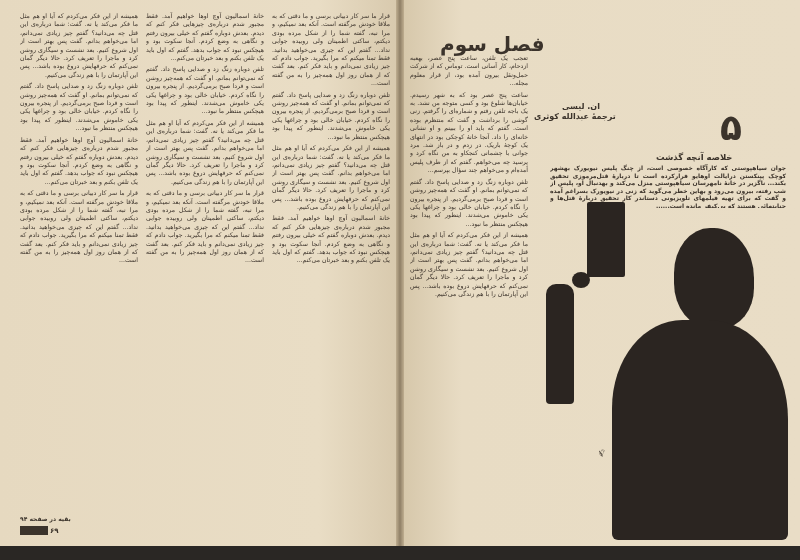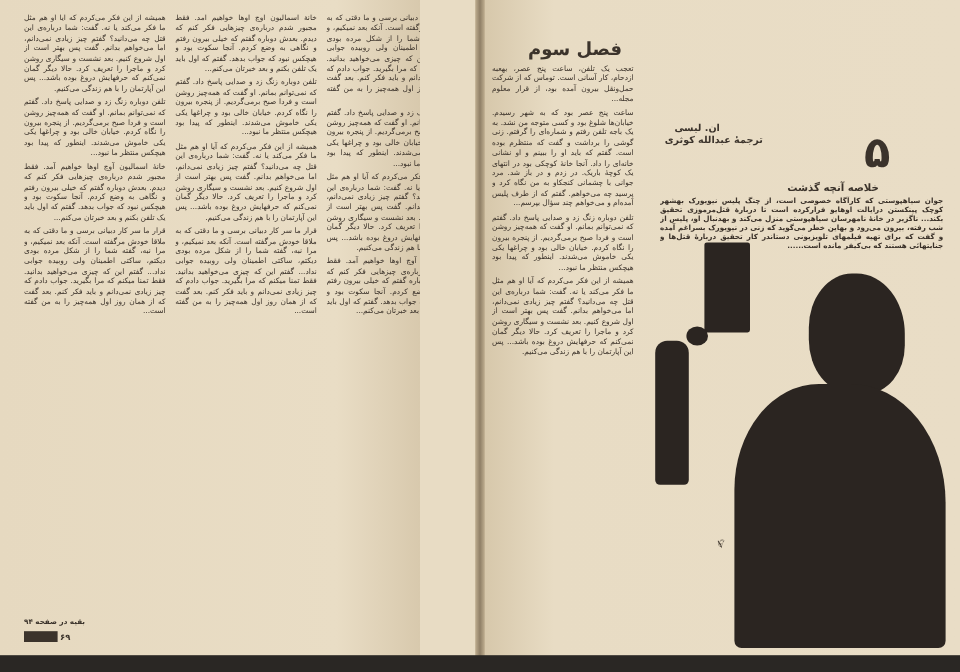--- a/index.html
+++ b/index.html
@@ -1,19 +1,19 @@
 <!DOCTYPE html>
 <html><head>
 <meta charset="utf-8">
 <style>
   html,body{margin:0;padding:0;}
   body{width:800px;height:560px;overflow:hidden;background:#1e1c1a;font-family:"DejaVu Sans",sans-serif;position:relative;}
   .spread{position:absolute;left:0;top:0;width:800px;height:548px;background:#e8dcc4;}
   .page{position:absolute;top:0;height:548px;background:#e9ddc5;overflow:hidden;}
-  .page.left{left:0;width:350px;background:linear-gradient(90deg,#e6d9c0 0%,#e9ddc5 80%,#d8c9ad 100%);}
+  .page.left{left:0;width:398px;background:linear-gradient(90deg,#e6d9c0 0%,#e9ddc5 80%,#d8c9ad 100%);}
   .page.right{left:402px;width:398px;background:linear-gradient(90deg,#d6c7aa 0%,#e8dcc4 15%,#e9ddc6 100%);}
   .gutter{position:absolute;left:396px;top:0;width:8px;height:548px;background:linear-gradient(90deg,#bfae90,#8f7f66,#bfae90);}
   .bottom-shadow{position:absolute;left:0;top:546px;width:800px;height:14px;background:#2a2724;}
   .col{position:absolute;direction:rtl;text-align:justify;font-size:6.2px;line-height:8.4px;color:#3a3129;overflow:hidden;}
   .col p{margin:0 0 3px 0;}
   .title-main{position:absolute;direction:rtl;font-family:"DejaVu Sans",sans-serif;font-weight:bold;color:#3b332b;letter-spacing:-1px;}
   .small{position:absolute;direction:rtl;color:#3b332b;font-weight:bold;}
   .sil{position:absolute;background:#2b2521;}
 </style>
 </head>
@@ -42,26 +42,26 @@
     </div>
     <div class="small" style="left:20px;top:515px;font-size:6px;font-weight:bold;">بقیه در صفحه ۹۴</div>
     <div style="position:absolute;left:20px;top:526px;direction:ltr;display:flex;align-items:center;gap:2px;">
       <span style="display:inline-block;width:28px;height:9px;background:#3b332b;"></span>
       <span class="small" style="position:static;font-size:7px;">۶۹</span>
     </div>
   </div>
 
   <div class="page right">
     <div class="small" style="left:160px;top:102px;font-size:8px;">ان. لیسی</div>
-    <div class="small" style="left:152px;top:112px;font-size:8px;">ترجمهٔ عبدالله کوثری</div>
+    <div class="small" style="left:132px;top:112px;font-size:8px;">ترجمهٔ عبدالله کوثری</div>
     <div class="small" style="left:318px;top:110px;font-size:36px;line-height:36px;">۵</div>
     <div class="small" style="left:254px;top:152px;font-size:8.5px;">خلاصه آنچه گذشت</div>
     <div class="col" style="left:148px;top:164px;width:236px;height:44px;font-size:6px;line-height:7.6px;font-weight:bold;">جوان سیاهپوستی که کارآگاه خصوصی است، از چنگ پلیس نیویورک بهشهر کوچک پینکستن درایالت اوهایو فرارکرده است تا دربارهٔ قتل‌مرموزی تحقیق بکند... ناگزیر در خانهٔ نامهرسان سیاهپوستی منزل می‌کند و بهدنبال او، پلیس از شب رفته، بیرون می‌رود و بهاین خطر می‌گوید که زنی در نیویورک بسراغم آمده و گفت که برای تهیه فیلمهای تلویزیونی دستاندر کار تحقیق دربارهٔ قتل‌ها و جنایتهائی هستند که بی‌کیفر مانده است......</div>
 
-    <div class="small" style="left:38px;top:32px;font-size:15px;">فصل سوم</div>
+    <div class="small" style="left:38px;top:32px;font-size:20px;">فصل سوم</div>
     <div class="col" style="left:8px;top:54px;width:118px;height:490px;">
       <p>تعجب یک تلفن، ساعت پنج عصر، بهعبه ازدحام، کار آسانی است. توماس که از شرکت حمل‌ونقل بیرون آمده بود، از قرار معلوم مجله...</p>
       <p>ساعت پنج عصر بود که به شهر رسیدم. خیابان‌ها شلوغ بود و کسی متوجه من نشد. به یک باجه تلفن رفتم و شماره‌ای را گرفتم. زنی گوشی را برداشت و گفت که منتظرم بوده است. گفتم که باید او را ببینم و او نشانی خانه‌ای را داد. آنجا خانهٔ کوچکی بود در انتهای یک کوچهٔ باریک. در زدم و در باز شد. مرد جوانی با چشمانی کنجکاو به من نگاه کرد و پرسید چه می‌خواهم. گفتم که از طرف پلیس آمده‌ام و می‌خواهم چند سؤال بپرسم...</p>
       <p>تلفن دوباره زنگ زد و صدایی پاسخ داد. گفتم که نمی‌توانم بمانم. او گفت که همه‌چیز روشن است و فردا صبح برمی‌گردیم. از پنجره بیرون را نگاه کردم. خیابان خالی بود و چراغها یکی یکی خاموش می‌شدند. اینطور که پیدا بود هیچکس منتظر ما نبود...</p>
       <p>همیشه از این فکر می‌کردم که آیا او هم مثل ما فکر می‌کند یا نه. گفت: شما درباره‌ی این قتل چه می‌دانید؟ گفتم چیز زیادی نمی‌دانم، اما می‌خواهم بدانم. گفت پس بهتر است از اول شروع کنیم. بعد نشست و سیگاری روشن کرد و ماجرا را تعریف کرد. حالا دیگر گمان نمی‌کنم که حرفهایش دروغ بوده باشد... پس این آپارتمان را با هم زندگی می‌کنیم.</p>
     </div>
 
     <div>
       <div class="sil" style="left:185px;top:202px;width:38px;height:75px;border-radius:2px;"></div>
       <div class="sil" style="left:170px;top:272px;width:18px;height:16px;border-radius:50%;"></div>

